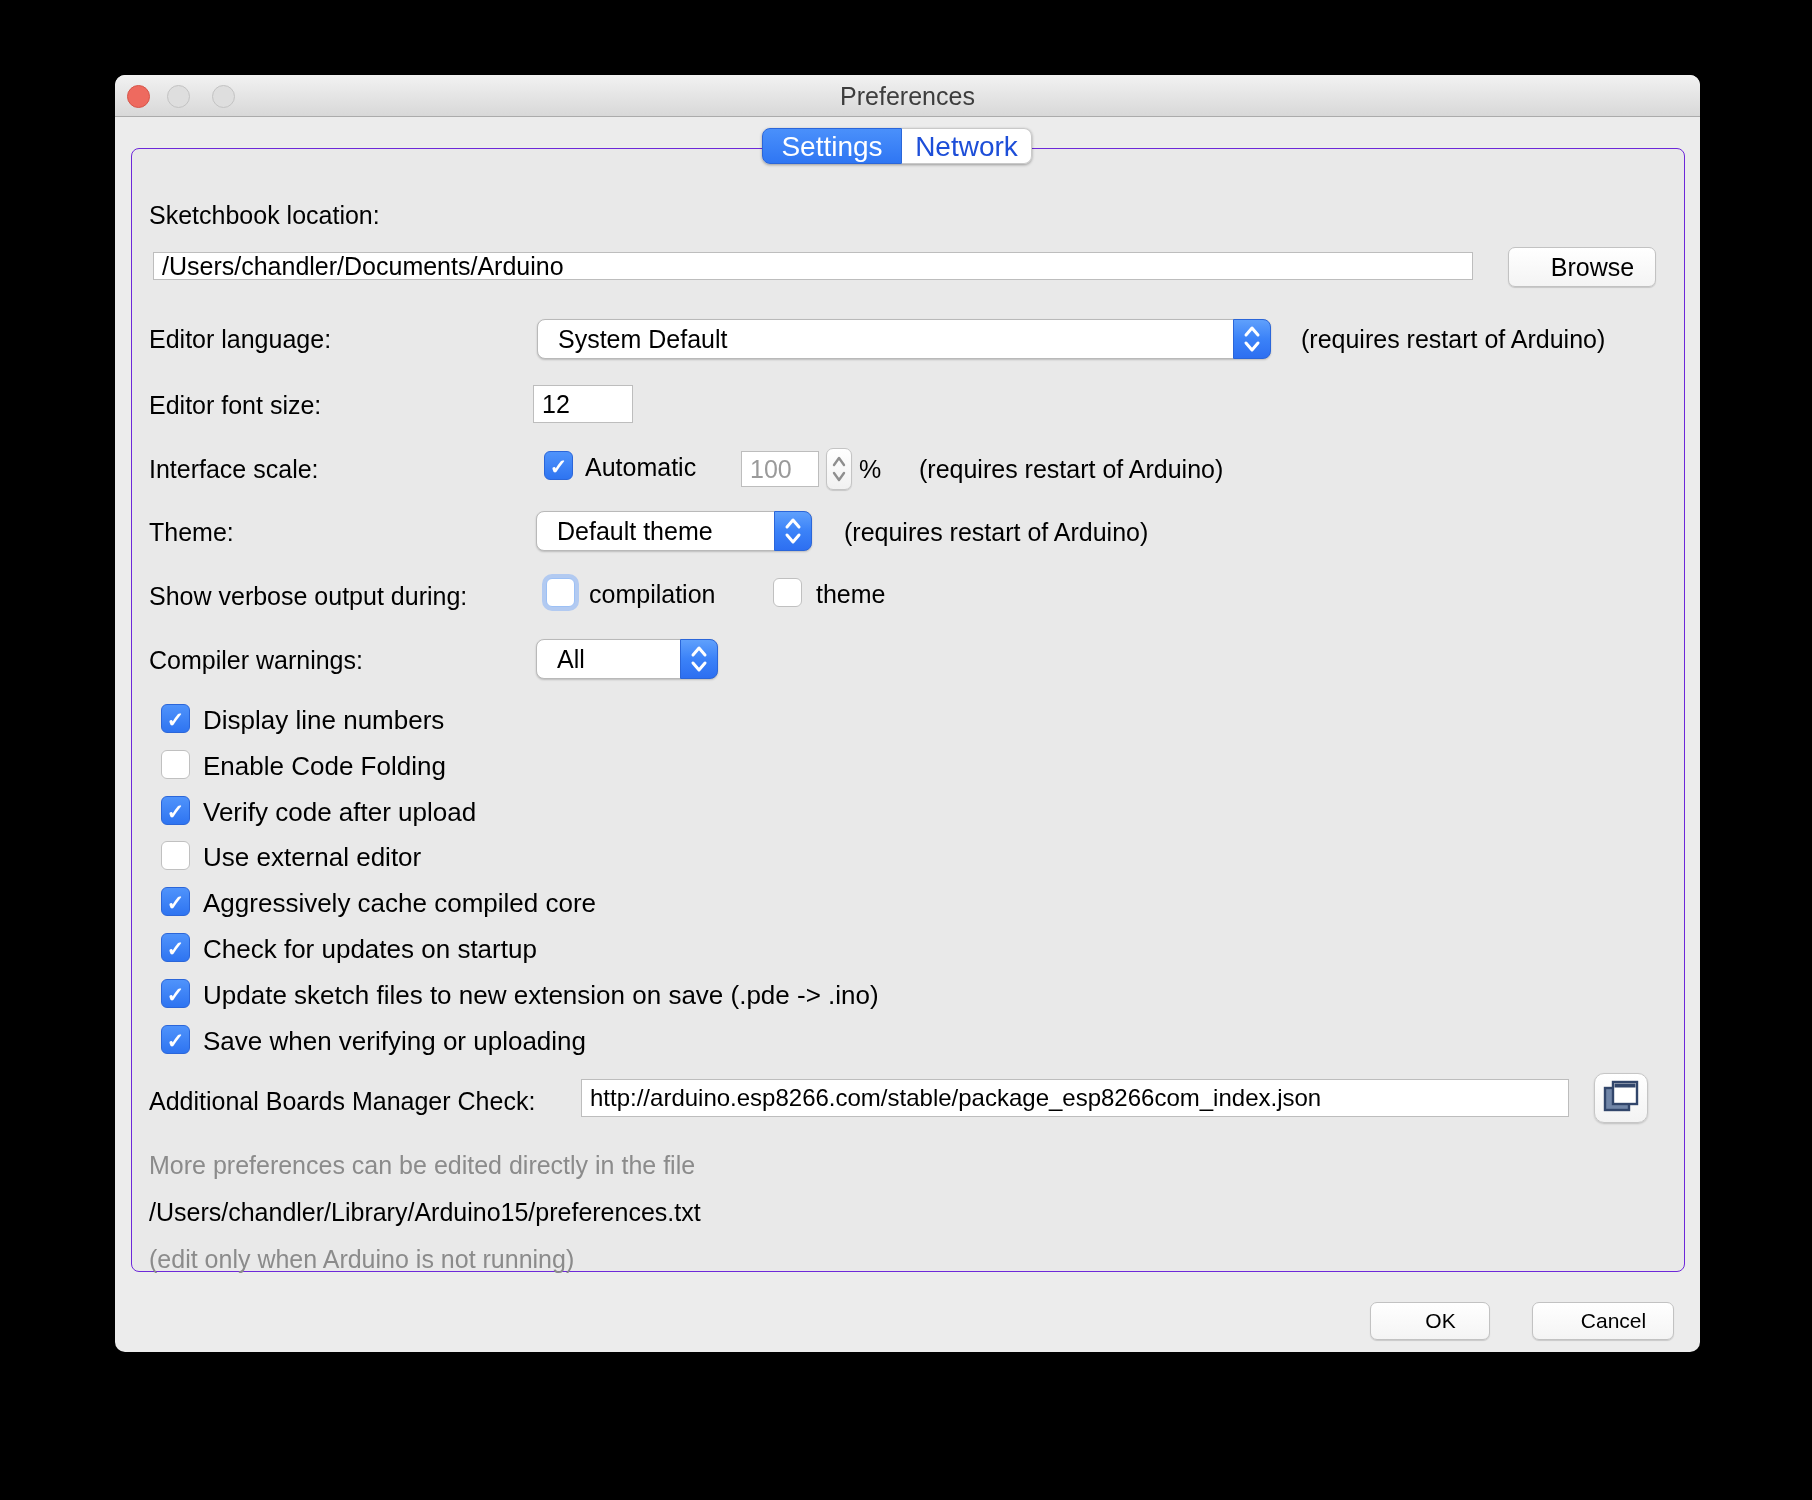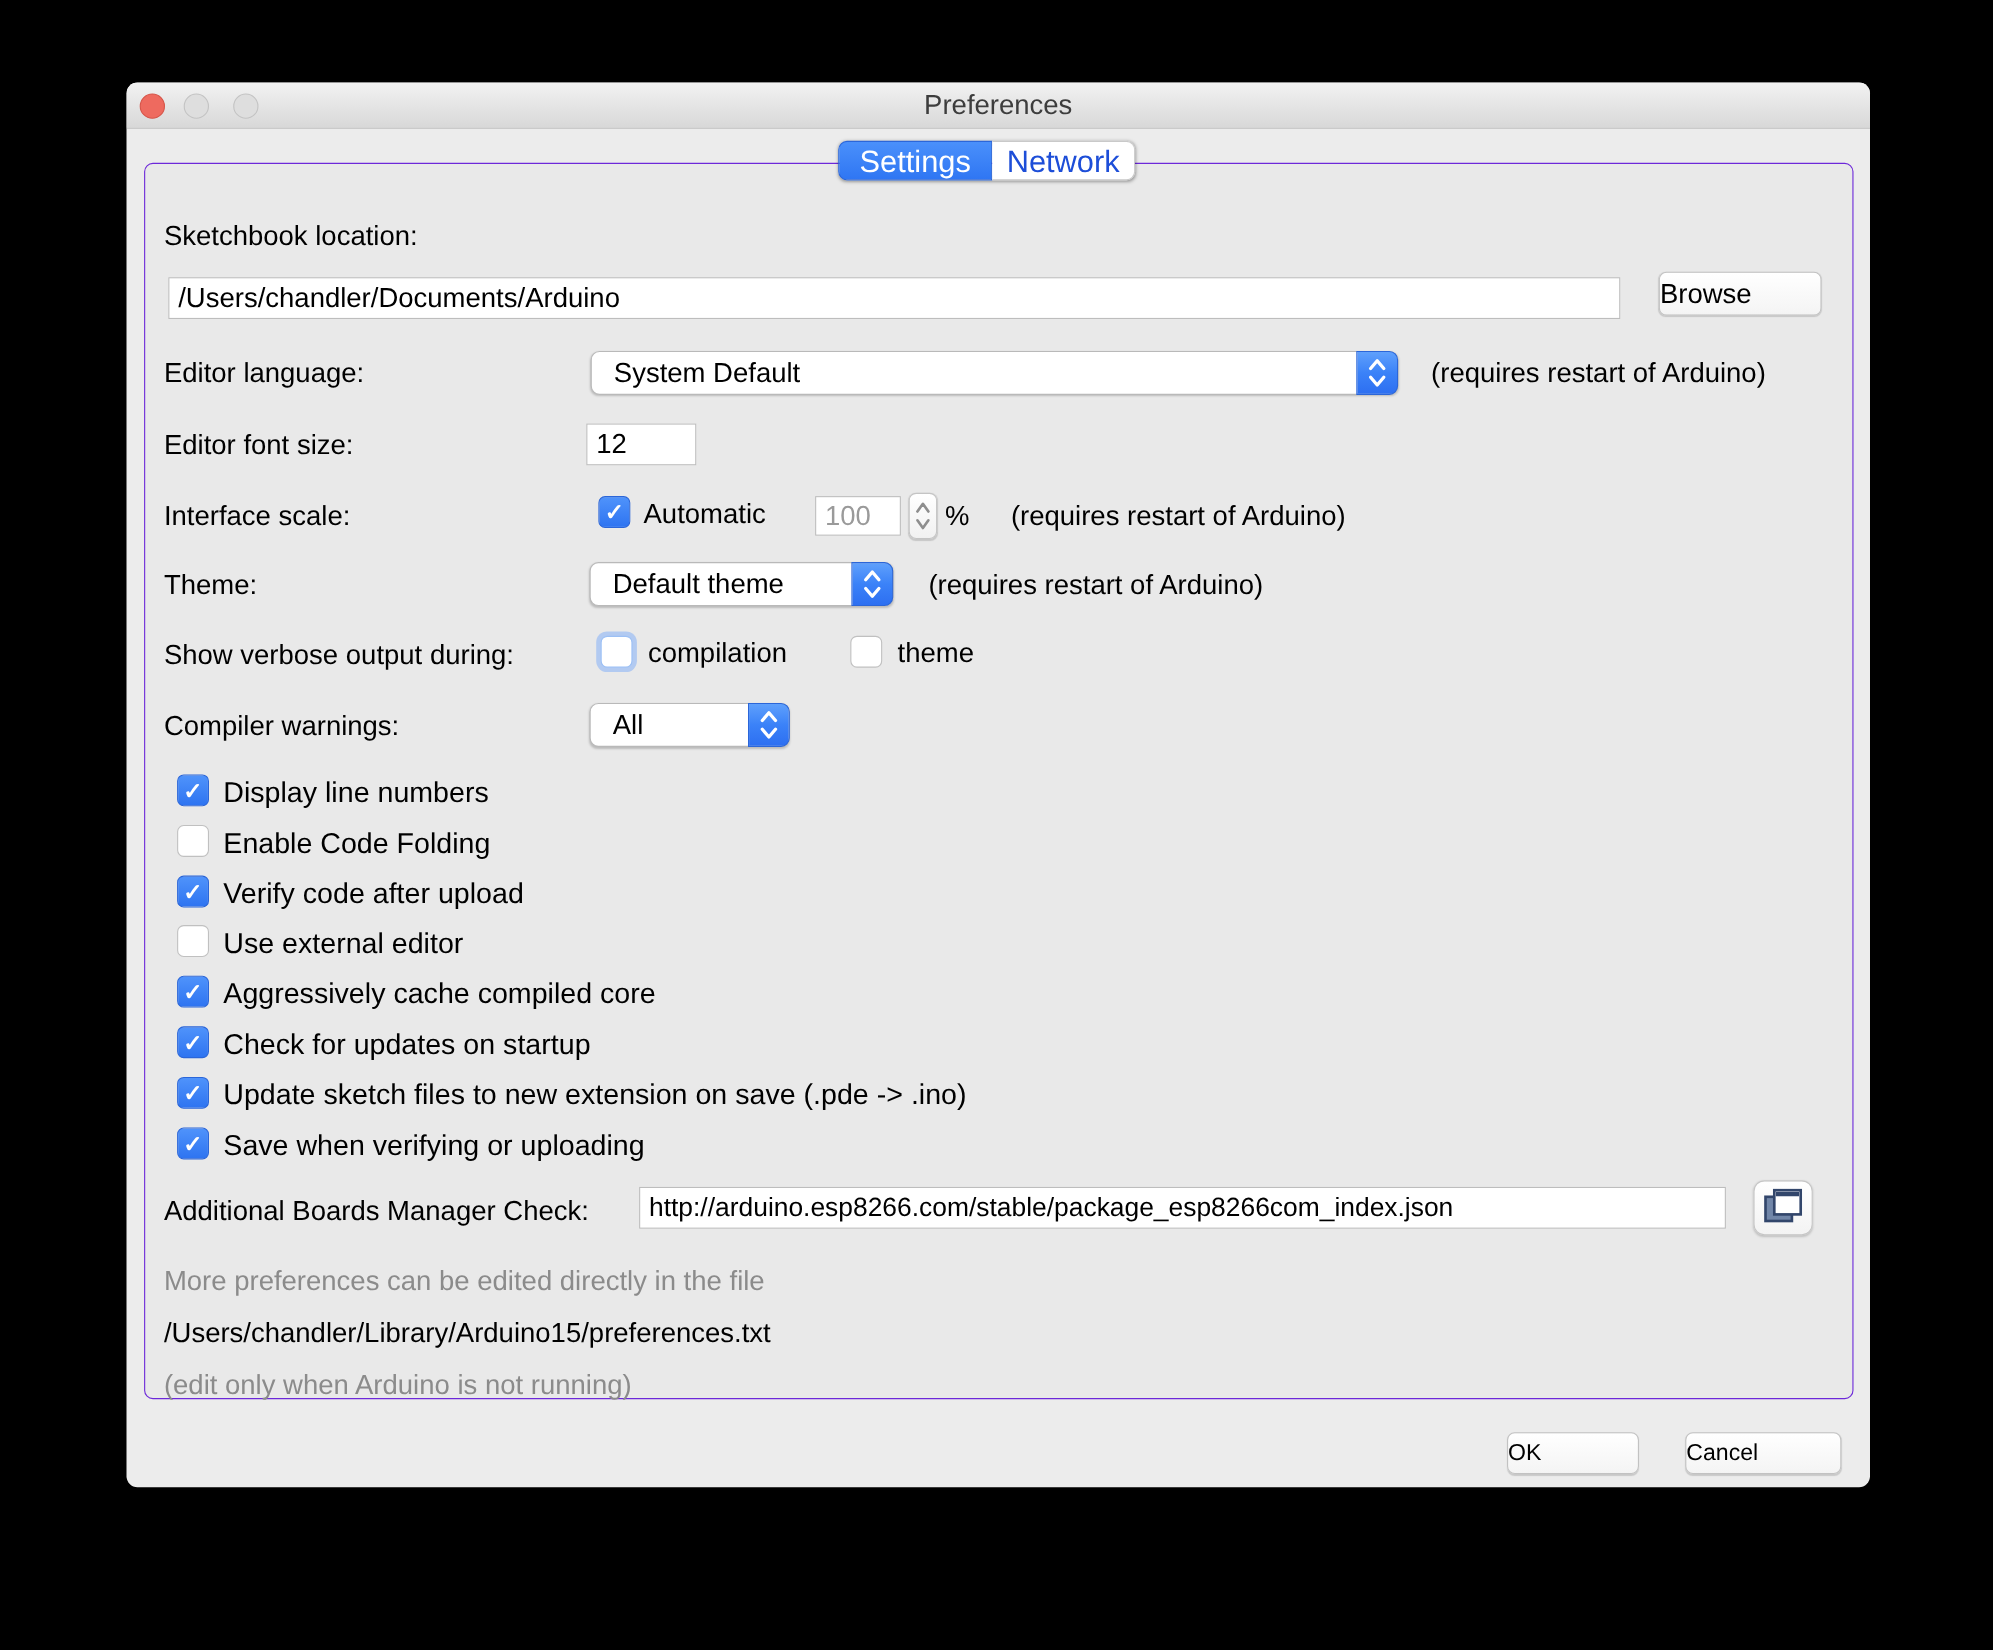--- a/index.html
+++ b/index.html
@@ -55,23 +55,24 @@
 
   .textinput {
     position: absolute; background: #fff; border: 1px solid #bdbdbd;
     font-size: 25px; color: #000; padding: 0 8px;
     font-family: "Liberation Sans", sans-serif; outline: none;
   }
 
   .btn {
     position: absolute; background: linear-gradient(#ffffff, #f4f4f4);
     border: 1px solid #c2c2c2; border-radius: 7px;
-    font-size: 25px; color: #000; text-align: left;
+    font-size: 25px; color: #000; text-align: center;
     box-shadow: 0 1px 1px rgba(0,0,0,.15);
     font-family: "Liberation Sans", sans-serif;
+    padding-left: 21px;
   }
 
   
   .popup {
     position: absolute; height: 40px; background: #fff;
     border: 1px solid #b9b9b9; border-radius: 8px;
     box-shadow: 0 1px 2px rgba(0,0,0,.2);
   }
   .popup .val {
     position: absolute; left: 20px; top: 0; bottom: 0; right: 44px;
@@ -126,21 +127,21 @@
   </div>
 
   <div class="tabbar">
     <div class="tab selected">Settings</div>
     <div class="tab plain">Network</div>
   </div>
 
   <div class="panel">
 
     <div class="lbl" style="left:17px; top:52px;">Sketchbook location:</div>
-    <input class="textinput" style="left: 21px; top: 103px; width: 1320px; height: 38px;" value="/Users/chandler/Documents/Arduino">
+    <input class="textinput" style="left: 21px; top: 103px; width: 1320px; height: 28px;" value="/Users/chandler/Documents/Arduino">
     <button class="btn" style="left:1376px; top:98px; width:148px; height:40px;">Browse</button>
 
     <div class="lbl" style="left:17px; top:176px;">Editor language:</div>
     <div class="popup" style="left:405px; top:170px; width:734px;">
       <div class="val">System Default</div>
       <div class="cap">
         <svg width="18" height="28" viewBox="0 0 18 28">
             <polyline points="3,10 9,3 15,10" fill="none" stroke="#fff" stroke-width="3" stroke-linecap="round" stroke-linejoin="round"></polyline>
             <polyline points="3,18 9,25 15,18" fill="none" stroke="#fff" stroke-width="3" stroke-linecap="round" stroke-linejoin="round"></polyline>
           </svg>

